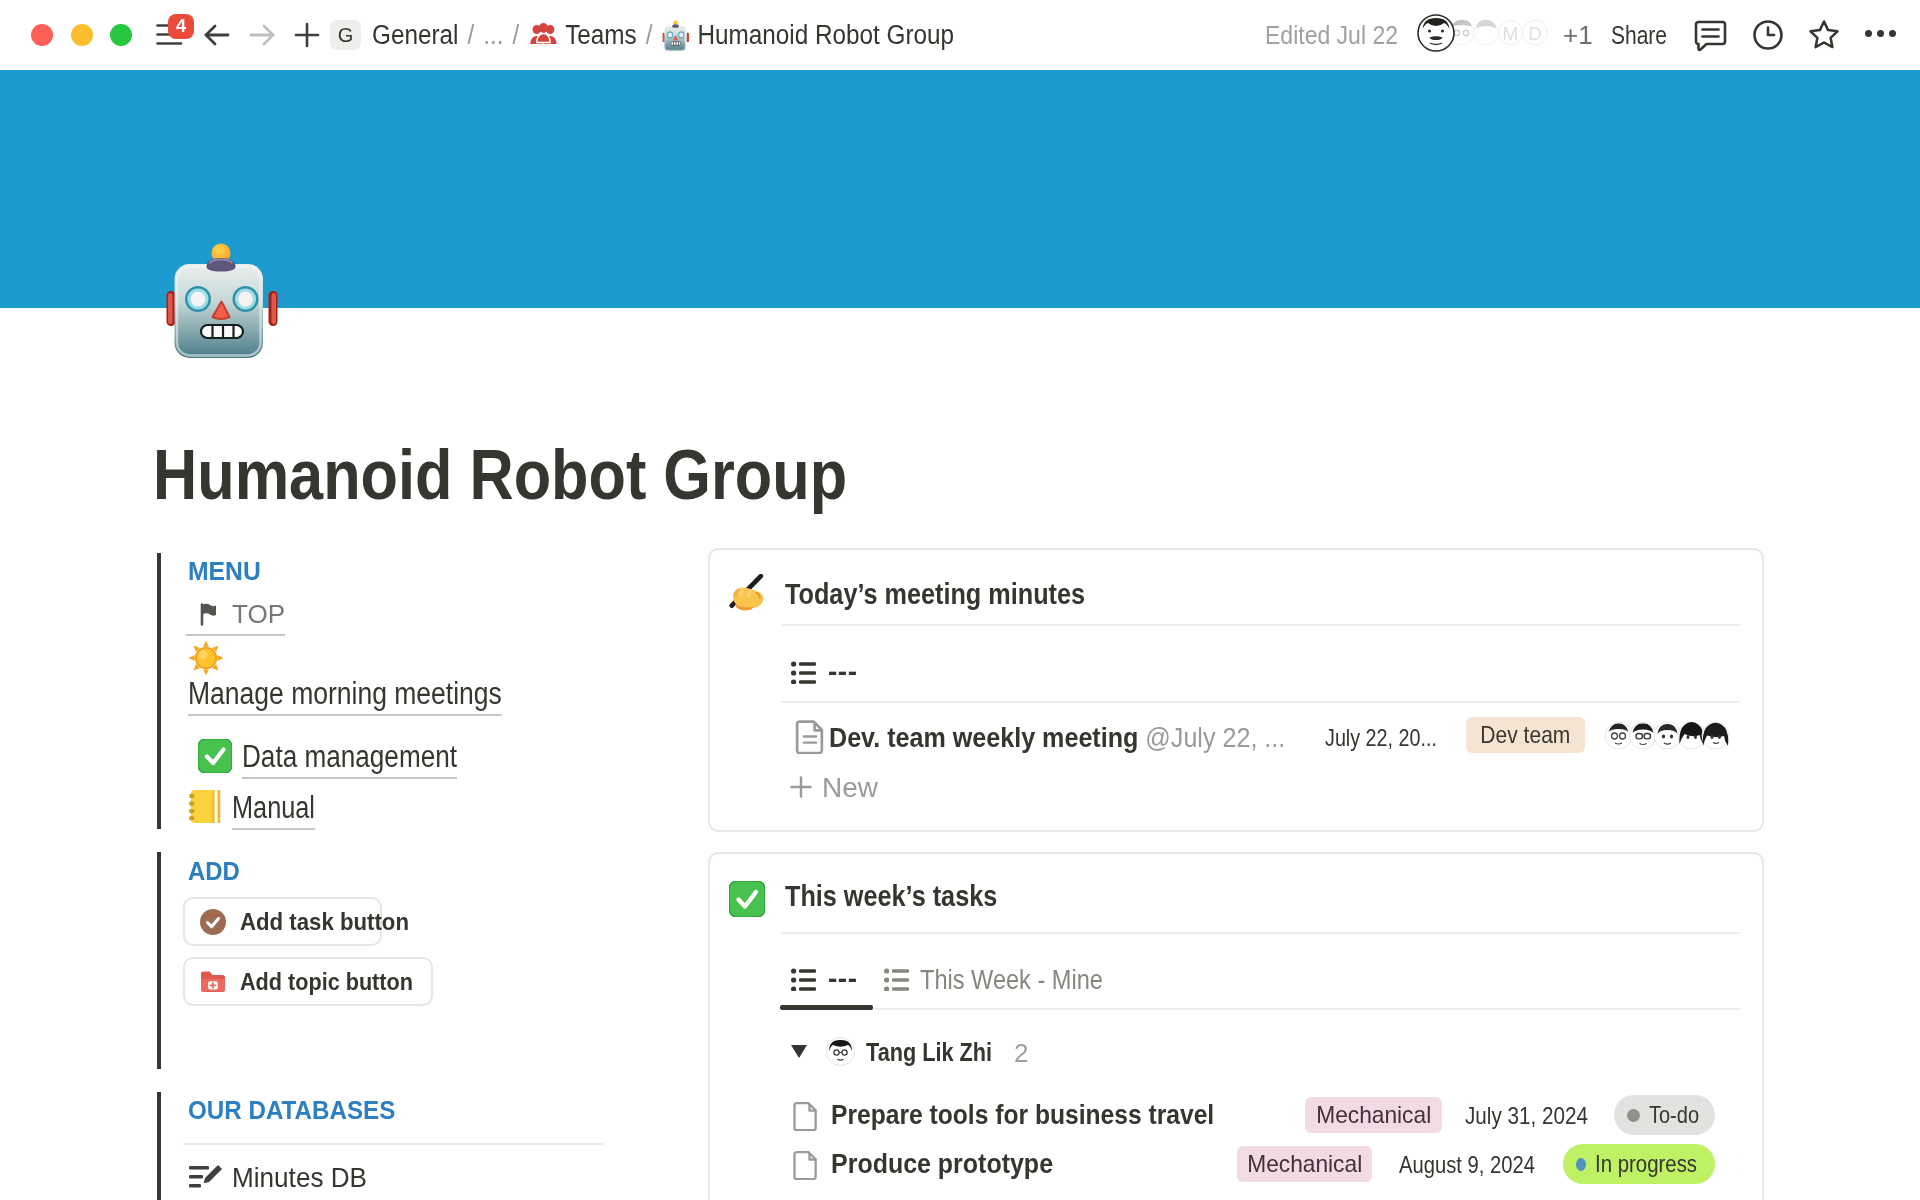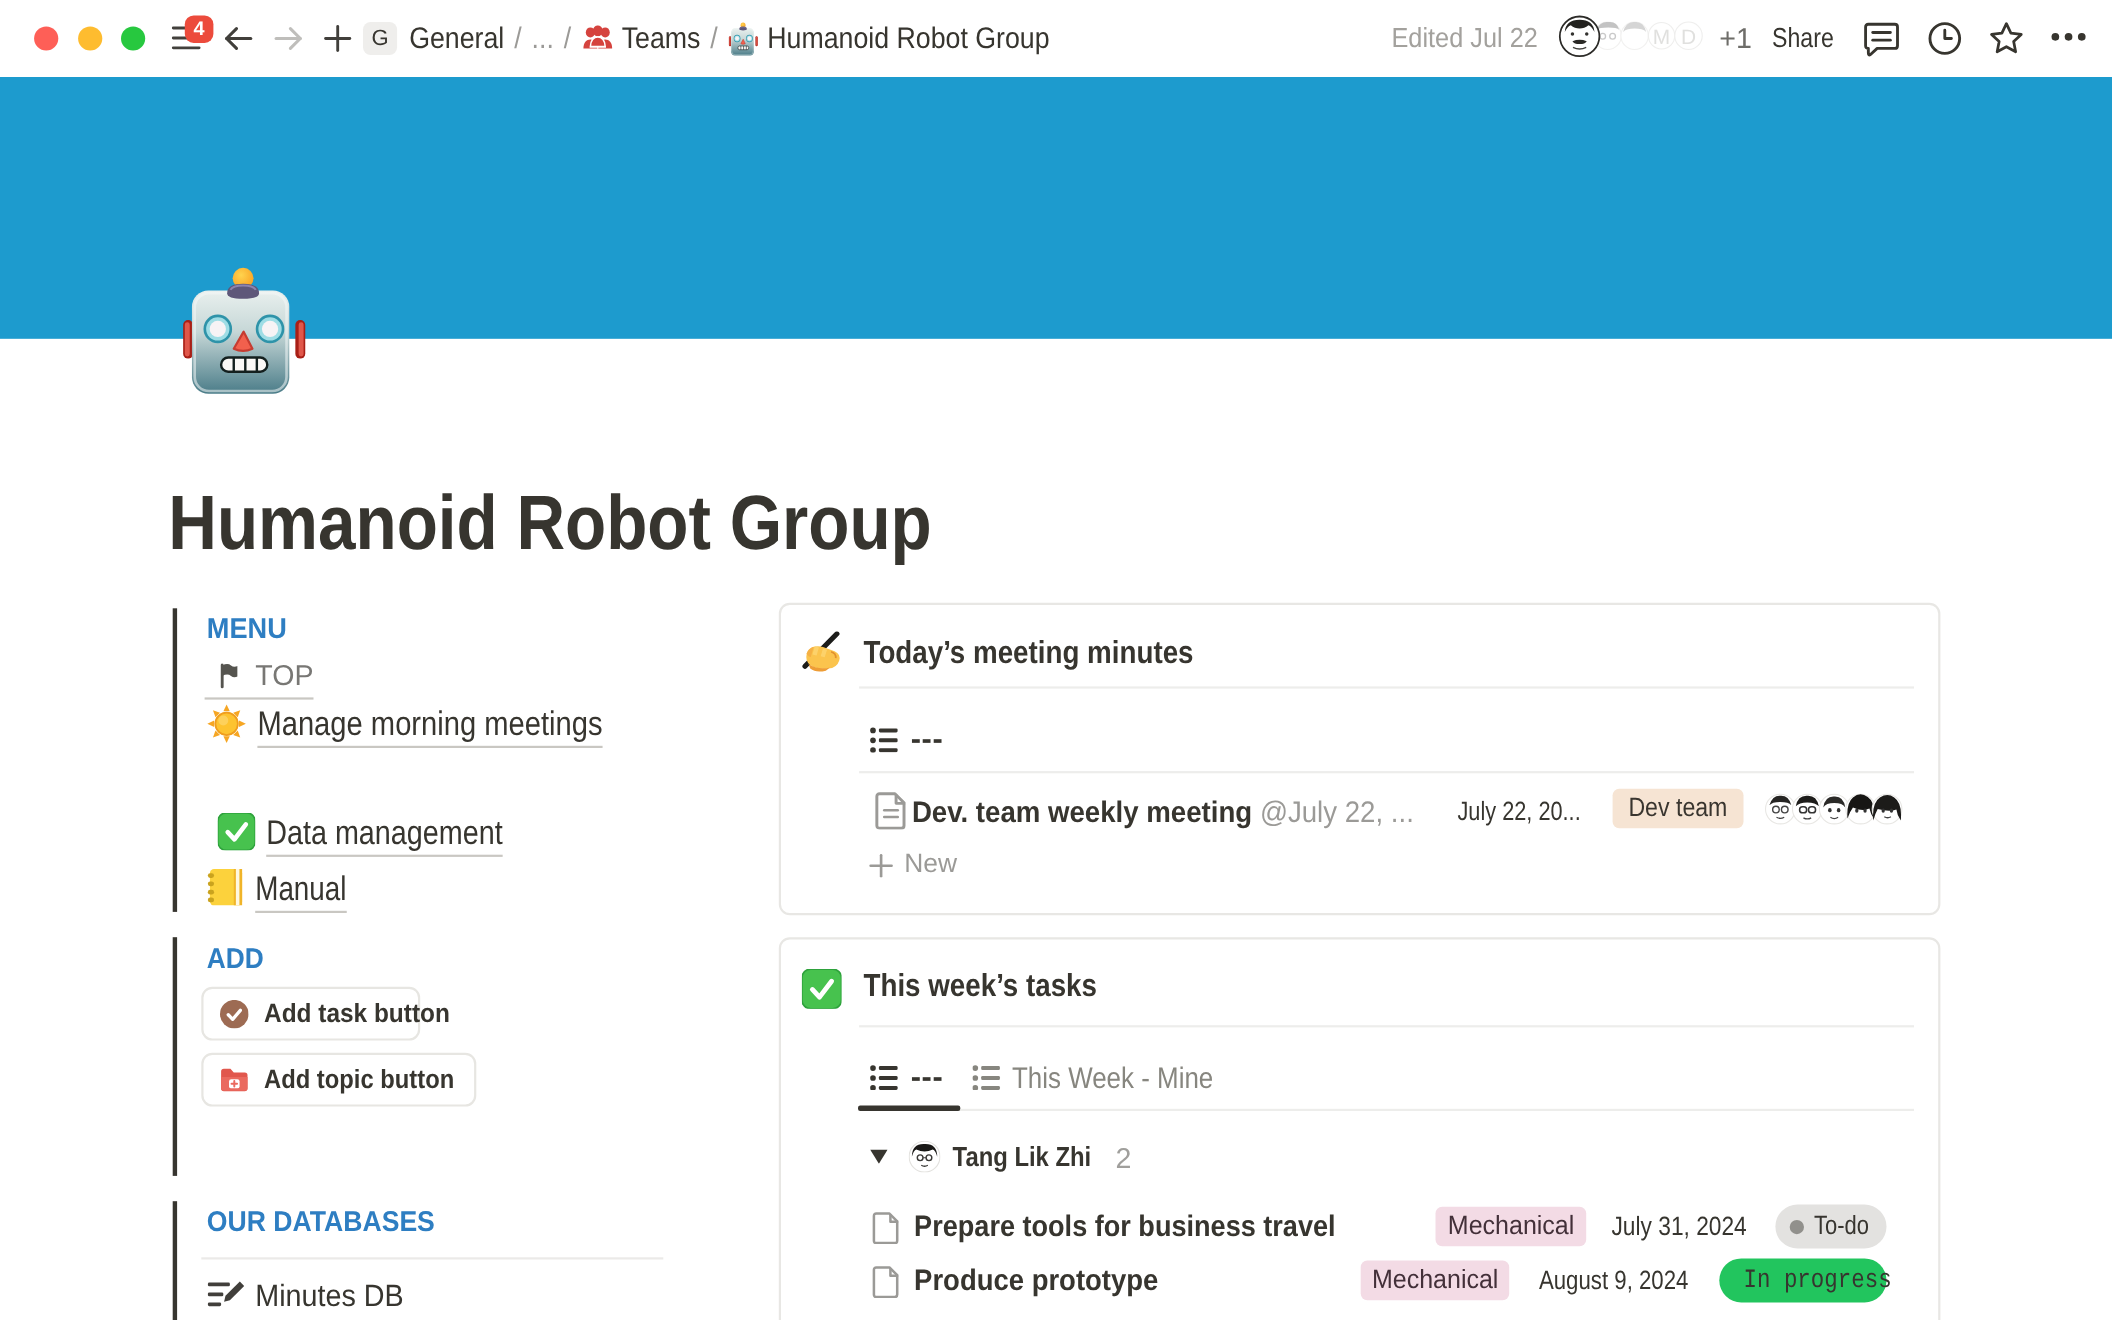--- a/index.html
+++ b/index.html
@@ -254,21 +254,21 @@
 
   <div class="qbar" style="top:553px; height:276px;"></div>
   <div class="bluehead" style="top:556px; transform:scaleX(0.95);">MENU</div>
   <div class="mrow" style="top:596px; left:186px;">
     <span class="mlink" style="display:flex; align-items:center; font-size:26px; color:#787774; font-weight:500;">
       <svg width="16" height="23" viewBox="0 0 16 23" style="margin:0 16px 0 14px;">
         <path d="M2 1.5 v20" stroke="#55544f" stroke-width="2.6" stroke-linecap="round"></path>
         <path d="M2 2 q5 -2.5 8 0 q2.5 2 6 0.5 v9.5 q-3.5 1.5 -6 -0.5 q-3 -2.5 -8 0z" fill="#55544f"></path>
       </svg>TOP</span>
   </div>
-  <div class="mrow" style="top:640px;">
+  <div class="mrow" style="top:640px;flex-direction:column;">
     <svg class="emo" viewBox="0 0 36 36">
         <use href="#sun"></use>
       </svg>
     <span class="mlink" style="transform:scaleX(0.855);">Manage morning meetings</span>
   </div>
   <div class="mrow" style="top:739px;margin-left:10px;">
     <svg class="emo" viewBox="0 0 36 36" style="width:34px;height:34px;">
         <use href="#gcheck"></use>
       </svg>
     <span class="mlink" style="transform:scaleX(0.843);">Data management</span>
@@ -375,21 +375,21 @@
       <path d="M12 21.5 q3 1.8 6 0" fill="none" stroke="#444" stroke-width="1.2"></path>
     </g>
   </svg>
 
   <svg class="abs" style="left:790px; top:776px;" width="22" height="22" viewBox="0 0 22 22">
     <g stroke="#9b9a97" stroke-width="2.4" stroke-linecap="round">
       <line x1="11" y1="1.5" x2="11" y2="20.5"></line>
         <line x1="1.5" y1="11" x2="20.5" y2="11"></line>
     </g>
   </svg>
-  <div class="abs" style="left:822px; top:772px; font-size:24px; color:#9b9a97;">New</div>
+  <div class="abs" style="left:822px; top:772px; font-size:28px; color:#9b9a97;">New</div>
 
   <div class="card" style="top:852px; height:360px;"></div>
   <svg class="abs" style="left:729px; top:881px;" width="36" height="36" viewBox="0 0 36 36">
       <use href="#gcheck"></use>
     </svg>
   <div class="ctitle" style="left:785px; top:880px;">This week’s tasks</div>
   <div class="cdiv" style="left:781px; top:932px; width:959px;"></div>
   <svg class="abs" style="left:791px; top:968px;" width="26" height="23" viewBox="0 0 26 23">
       <use href="#listicon" fill="#37352f"></use>
     </svg>
@@ -429,17 +429,17 @@
   </div>
 
   <svg class="abs" style="left:792px; top:1150px;" width="27" height="30" viewBox="0 0 28 34">
       <use href="#pageicon"></use>
     </svg>
   <div class="abs" style="left:831px; top:1149px; font-size:27px; font-weight:700; color:#37352f; transform:scaleX(0.925); transform-origin:0 0;">Produce prototype</div>
   <div class="tag" style="left:1237px; top:1146px; width:135px; background:#f3dbe5; color:#433039;">
       <span class="sxc" style="font-size:24px; transform:scaleX(0.947);">Mechanical</span>
     </div>
   <div class="abs" style="left:1399px; top:1151px; font-size:24px; color:#37352f; transform:scaleX(0.842); transform-origin:0 0;">August 9, 2024</div>
-  <div class="pill" style="left:1563px; top:1144px; width:152px; background:#22c55e; color:#37352f; padding-left:13px; font-size:24px;font-family:Liberation Mono, monospace;">
+  <div class="pill" style="left:1563px; top:1144px; width:152px; background:#bef264; color:#37352f; padding-left:13px; font-size:24px;">
     <span class="dot" style="background:#5092c1;"></span>
       <span class="sx" style="transform:scaleX(0.85);">In progress</span>
   </div>
 </div>
 
 </body></html>

